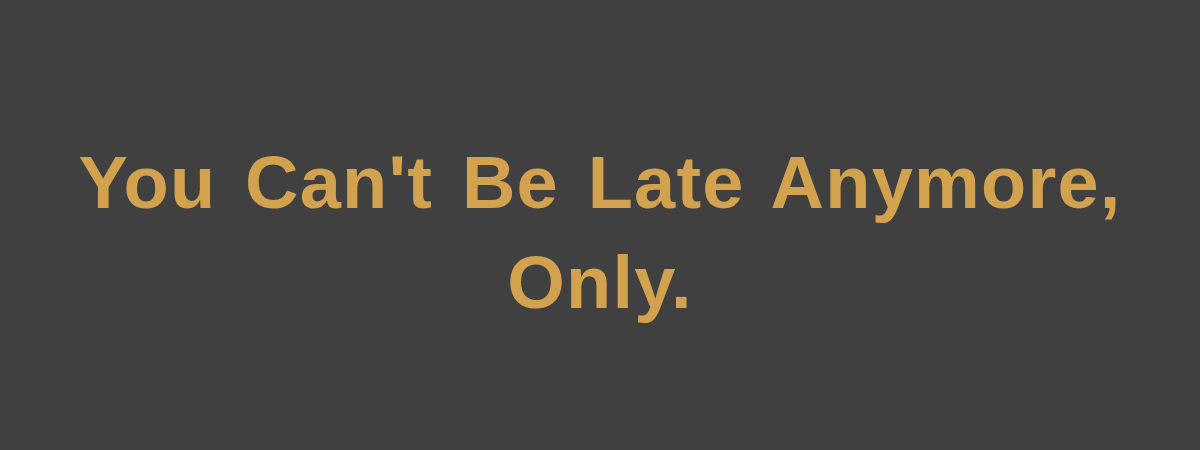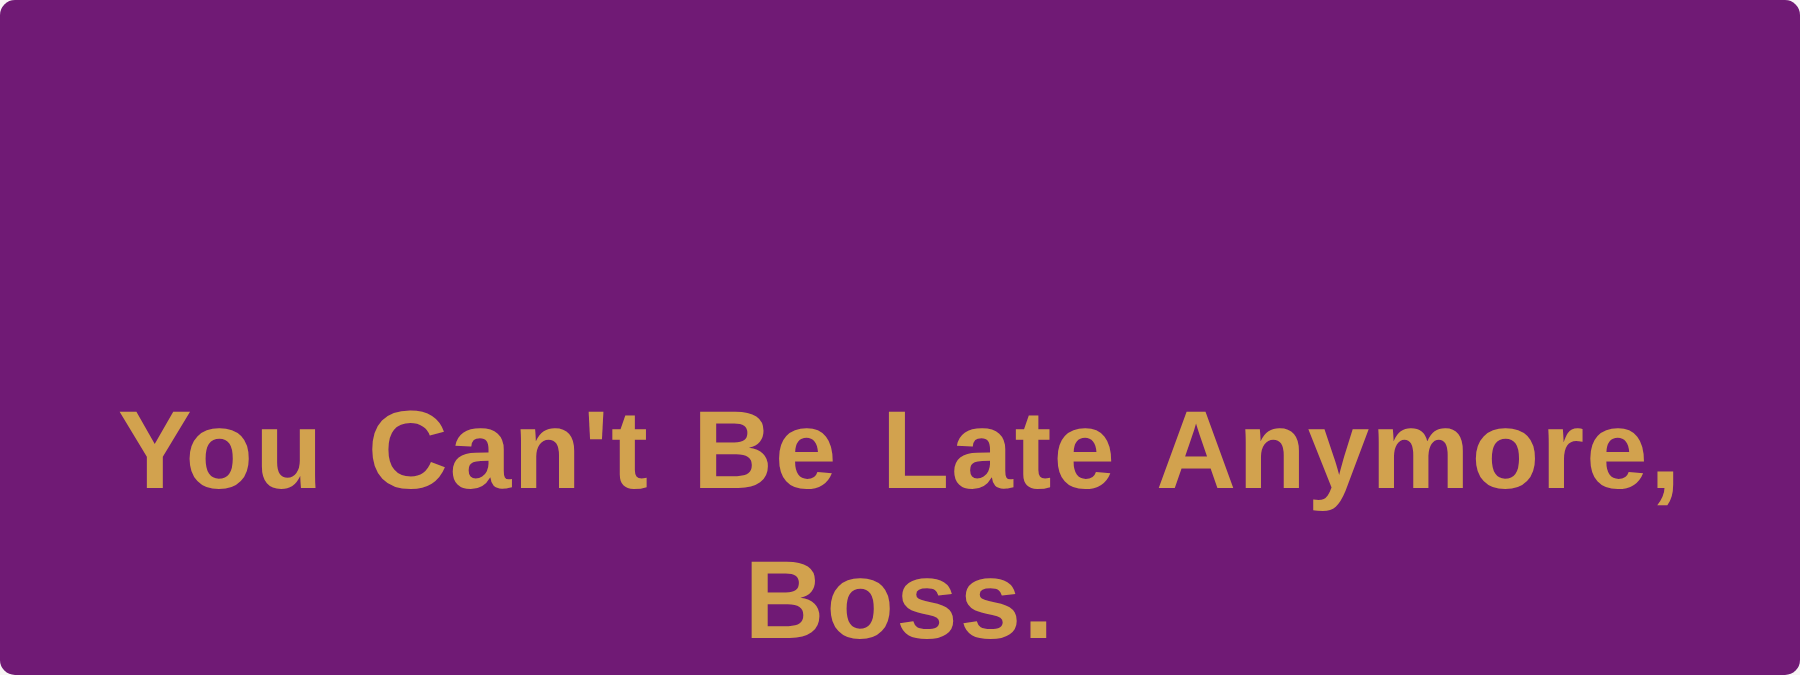--- a/index.html
+++ b/index.html
@@ -9,27 +9,26 @@
   body {
     width: 1200px;
     height: 450px;
     background: #f8f6f5;
     font-family: "Liberation Sans", sans-serif;
     overflow: hidden;
   }
   .quote-canvas {
     width: 1200px;
     height: 450px;
-    background: #701a75;
+    background: #404040;
     display: flex;
-    align-items: flex-end;
+    align-items: center;
     justify-content: center;
     box-sizing: border-box;
     padding: 16px 30px 0 30px;
-    border-radius: 10px;
   }
   .quote-heading {
     width: 1140px;
     margin: 0;
     text-align: center;
     color: #d2a24e;
     font-family: "Liberation Sans", sans-serif;
     font-weight: 700;
     font-size: 74px;
     line-height: 100px;
@@ -41,15 +40,15 @@
     display: block;
     white-space: nowrap;
   }
 </style>
 </head>
 <body>
 
 <div class="quote-canvas">
   <h1 class="quote-heading">
     <span class="quote-line">You Can't Be Late Anymore,</span>
-    <span class="quote-line">Boss.</span>
+    <span class="quote-line">Only.</span>
   </h1>
 </div>
 
 </body></html>

